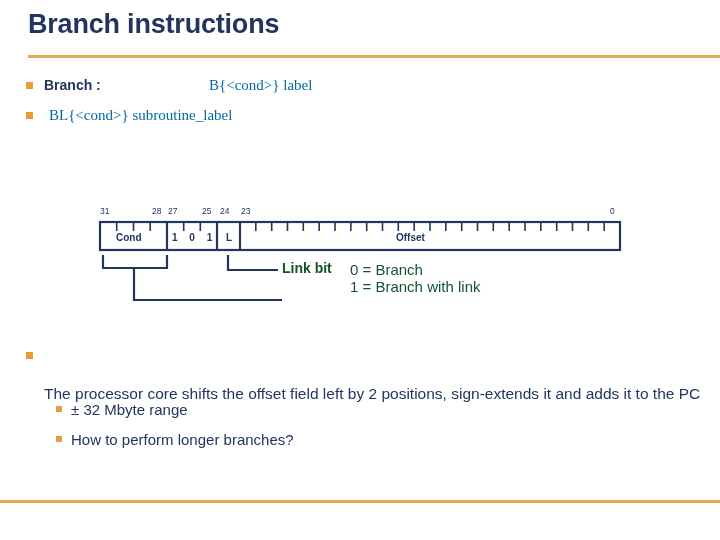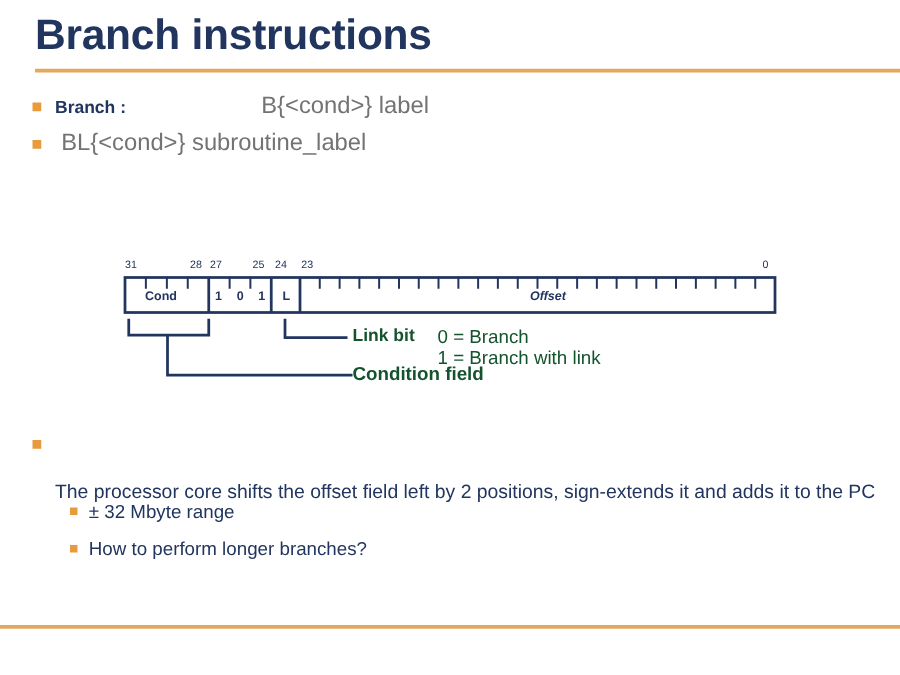--- a/index.html
+++ b/index.html
@@ -9,21 +9,21 @@
     font-family:"Liberation Sans", sans-serif;
     overflow:hidden;
     position:relative;
     -webkit-font-smoothing:antialiased;
   }
   .slide{position:absolute;inset:0;width:720px;height:540px;}
 
   
   .title{
     position:absolute;left:28px;top:9px;
-    font-size:34px;font-weight:bold;
+    font-size:27px;font-weight:bold;
     color:#21355f;letter-spacing:-0.2px;
     white-space:nowrap;
   }
   .rule-top{
     position:absolute;left:28px;top:55px;width:692px;height:3px;
     background:#e4a85a;
   }
   .rule-bottom{
     position:absolute;left:0px;top:500px;width:720px;height:3px;
     background:#e4a85a;
@@ -34,22 +34,22 @@
   .sq{
     width:7px;height:7px;background:#e79b3d;flex:0 0 auto;
     margin-top:7px;margin-right:11px;
   }
   .sq.small{width:6px;height:6px;margin-top:6px;margin-right:9px;}
   .btxt{
     font-size:14px;color:#21355f;font-weight:bold;white-space:nowrap;
     line-height:20px;
   }
   .mono{
-    font-family:Liberation Sans, sans-serif;
-    font-size:19px;color:#737373;font-weight:normal;white-space:pre;
+    font-family:Liberation Serif, serif;
+    font-size:15px;color:#0369a1;font-weight:normal;white-space:pre;
     line-height:20px;
   }
   #b1{left:26px;top:75px;}
   #b1 .label{display:inline-block;width:165px;}
   #b2{left:26px;top:105px;}
   #b2 .label{display:inline-block;}
 
   
   #p1{left:26px;top:345px;width:690px;}
   #p1 .btxt{white-space:normal;font-size:15.5px;line-height:21px;width:680px;font-weight:normal;margin-top:38px;}
@@ -152,27 +152,26 @@
     <div class="bitnum" style="left:168px;top:206px;">27</div>
     <div class="bitnum" style="left:202px;top:206px;">25</div>
     <div class="bitnum" style="left:220px;top:206px;">24</div>
     <div class="bitnum" style="left:241px;top:206px;">23</div>
     <div class="bitnum" style="left:610px;top:206px;">0</div>
 
     
     <div class="fieldlabel" style="left:116px;top:232px;">Cond</div>
     <div class="fieldlabel" style="left:172px;top:232px;letter-spacing:4.5px;">1 0 1</div>
     <div class="fieldlabel" style="left:226px;top:232px;">L</div>
-    <div class="fieldlabel" style="left:424px;top:232px;font-style:italic;">Offset</div>
+    <div class="fieldlabel" style="left:396px;top:232px;">Offset</div>
 
     
     <div class="calloutlabel cl-bold" style="left:282px;top:260px;">Link bit</div>
     <div class="calloutlabel cl-reg" style="left:350px;top:261px;">0 = Branch</div>
     <div class="calloutlabel cl-reg" style="left:350px;top:278px;">1 = Branch with link</div>
-    <div class="calloutlabel cl-bold" style="left:282px;top:291px;font-size:15px;">Condition field</div>
   </div>
 
   <div class="bullet-row" id="p1">
     <span class="sq"></span>
     <span class="btxt">The processor core shifts the offset field left by 2 positions, sign-extends it and adds it to the PC</span>
   </div>
 
   <div class="bullet-row" id="p2">
     <span class="sq small"></span>
     <span class="btxt">± 32 Mbyte range</span>

